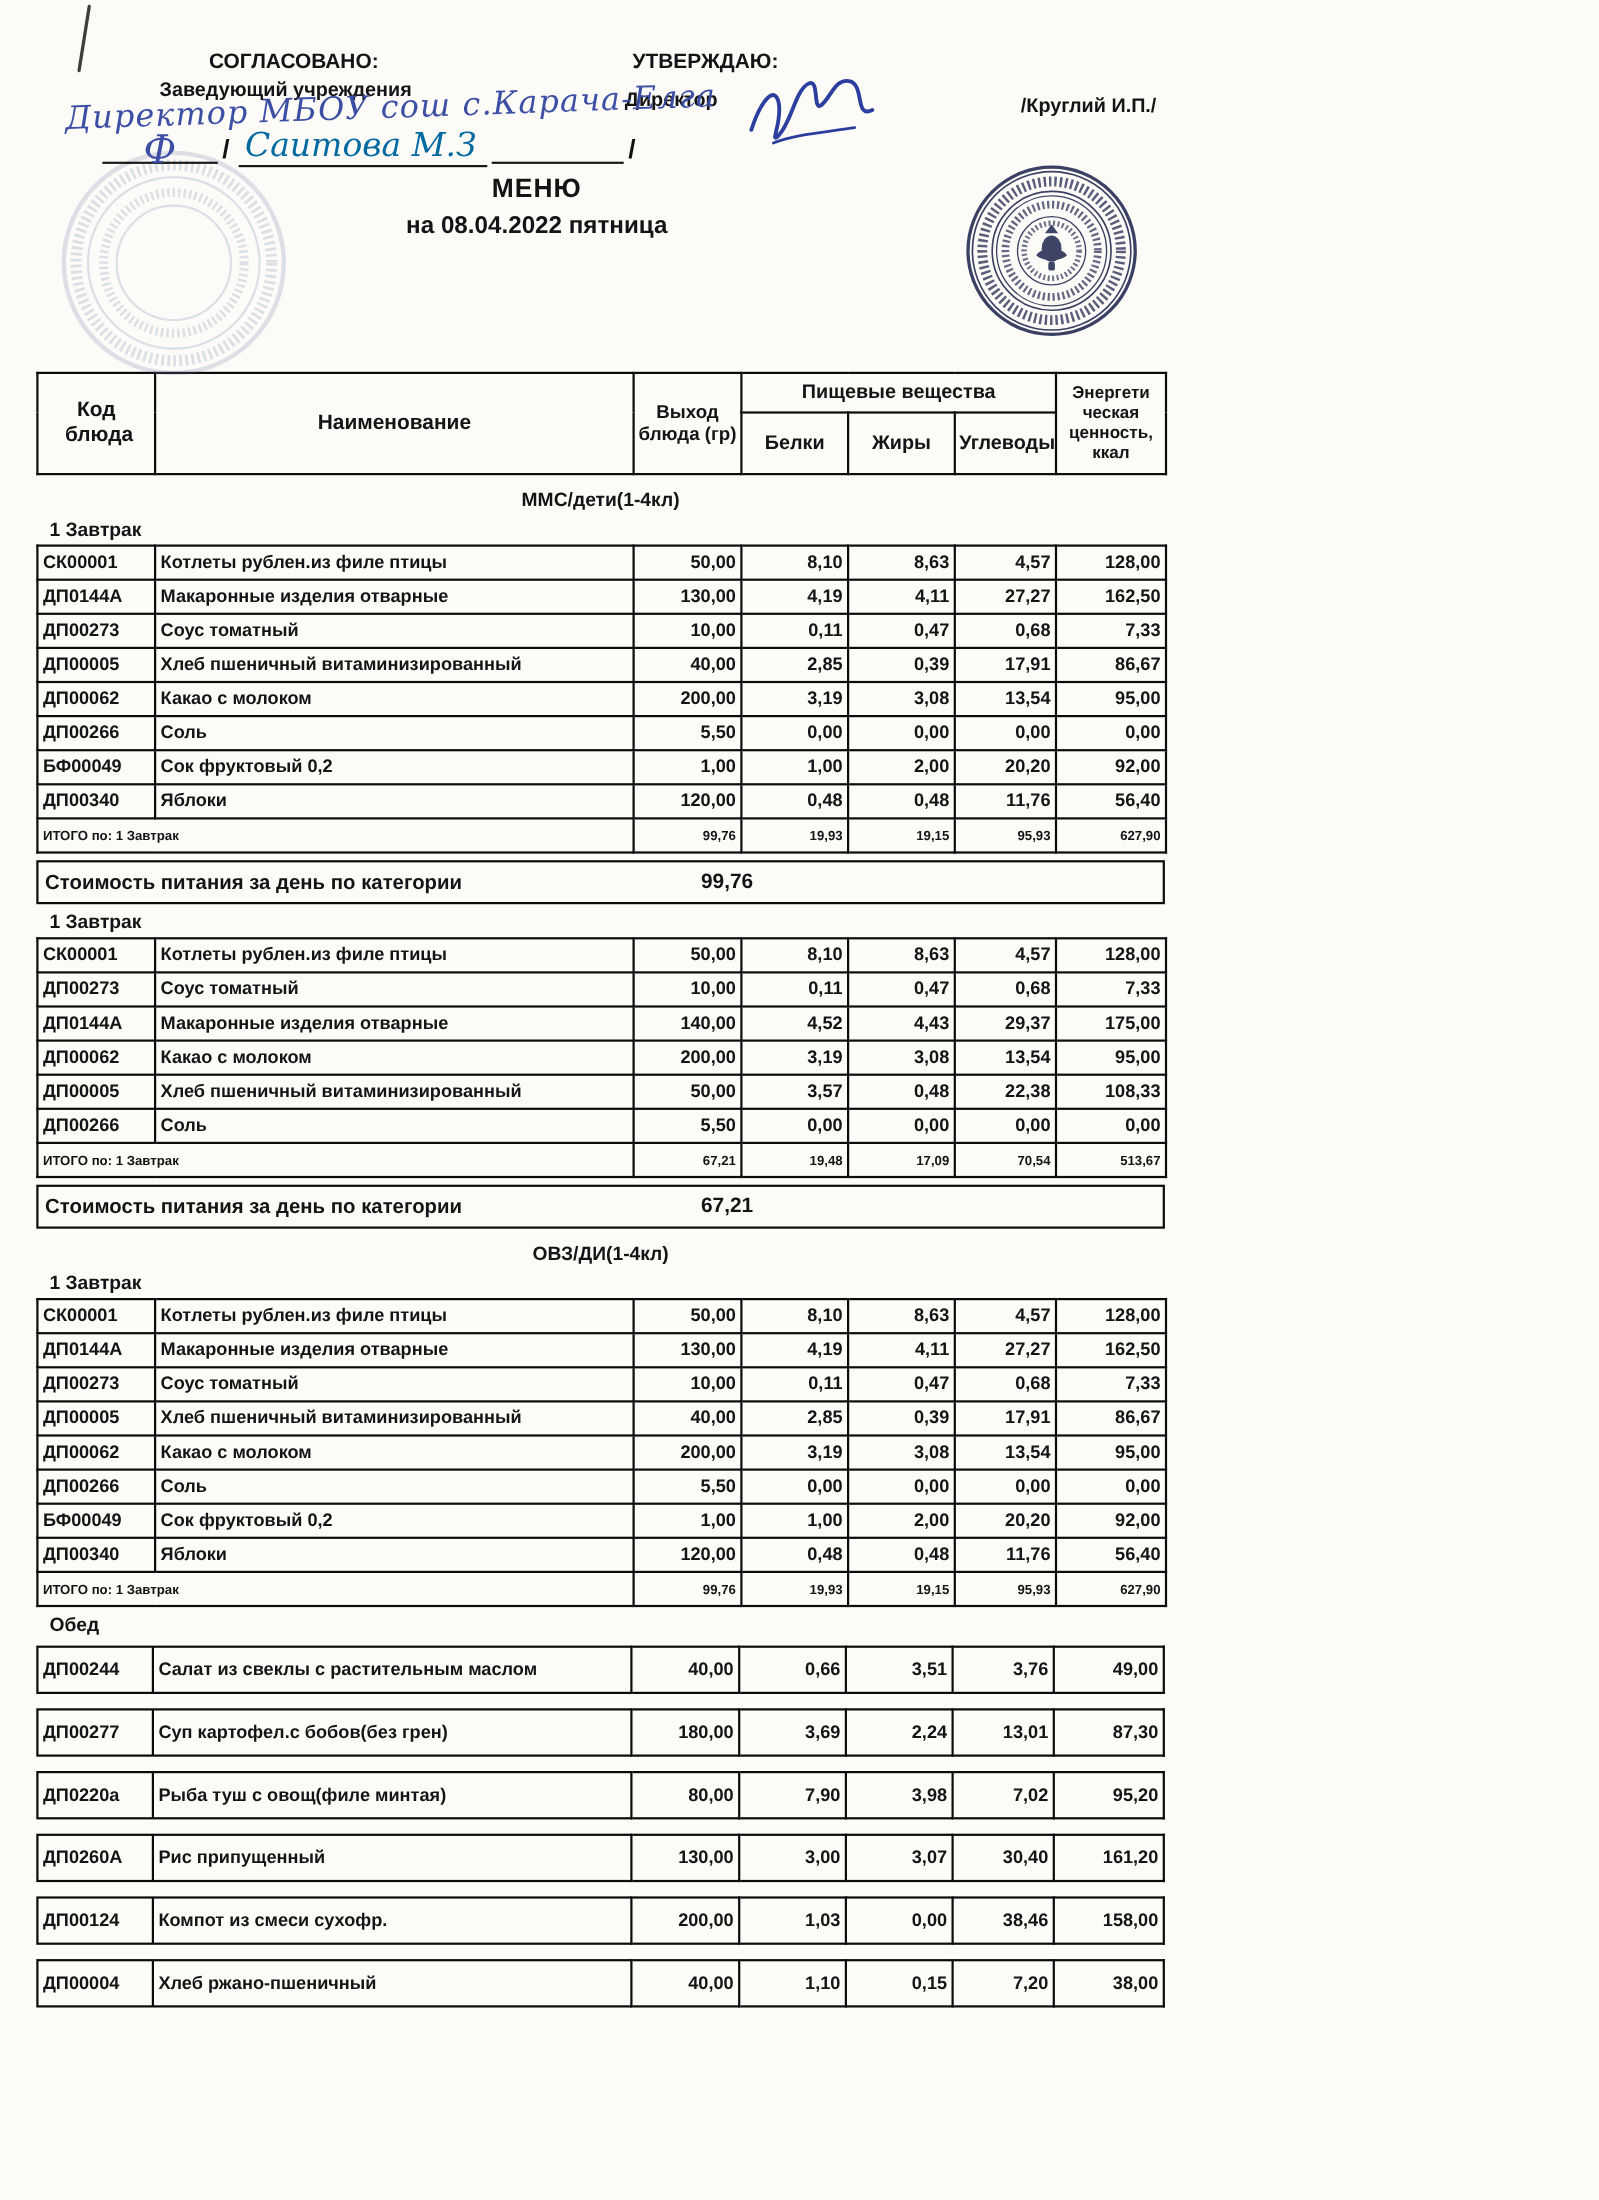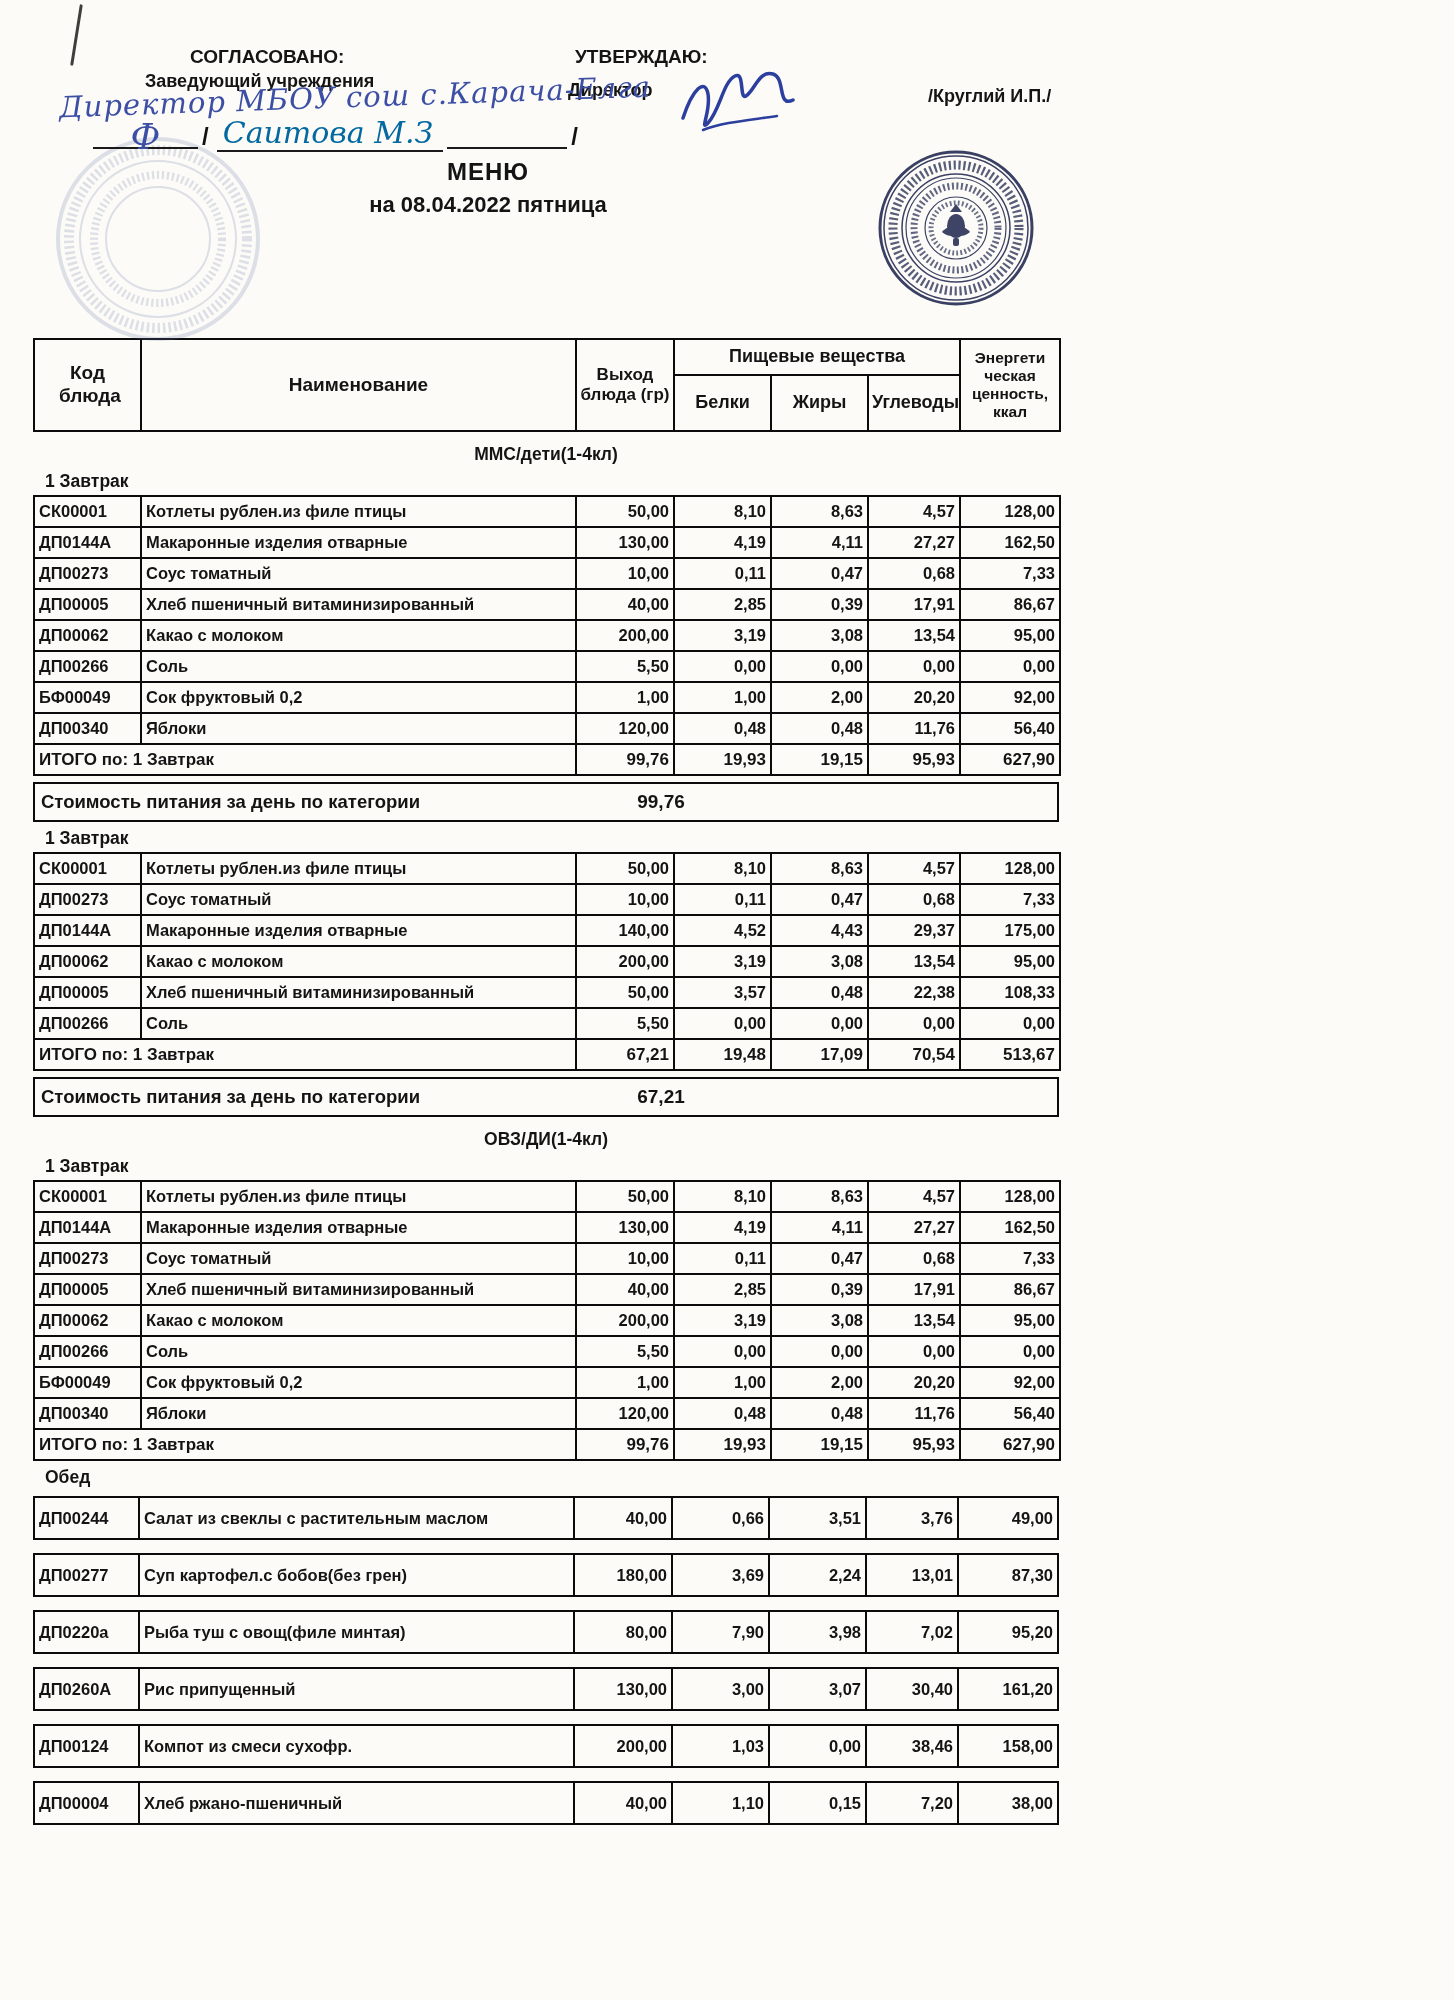--- a/index.html
+++ b/index.html
@@ -62,21 +62,21 @@
   .hdr-table .h-out { font-size: 17px; }
   .hdr-table .h-energy { font-size: 15.5px; line-height: 1.15; padding: 0 4px; }
 
   .section-title { width: 1026px; text-align: center; font-size: 17.5px; font-weight: 700; margin: 12px 0 4px; }
   .meal-label { font-size: 17.5px; font-weight: 700; margin: 6px 0 3px; padding-left: 12px; }
 
   table.menu-table td { height: 31px; font-size: 16.5px; font-weight: 700; padding: 1px 4px; vertical-align: middle; }
   td.c-code { padding-left: 5px; }
   td.c-name { padding-left: 7px; }
   td.c-num  { text-align: right; padding-right: 7px; }
-  tr.total-row td { font-size: 17px; }
+  tr.total-row td { font-size: 12px; }
   td.c-total-label { padding-left: 5px; }
 
   table.menu-table.wide { border-collapse: separate; border-spacing: 0 13px; margin-top: -8px; }
   table.menu-table.wide td { border-left: none; height: 44px; }
   table.menu-table.wide td:first-child { border-left: 2px solid #0b0b0b; }
 
   .cost-row { display: flex; align-items: center; border: 2.5px solid #0b0b0b; height: 40px; margin-top: 6px; width: 1026px; gap: 36px; }
   .cost-label { width: 540px; font-size: 18.5px; font-weight: 700; padding-left: 6px; }
   .cost-value { width: 100px; text-align: center; font-size: 19px; font-weight: 700; }
 </style>

